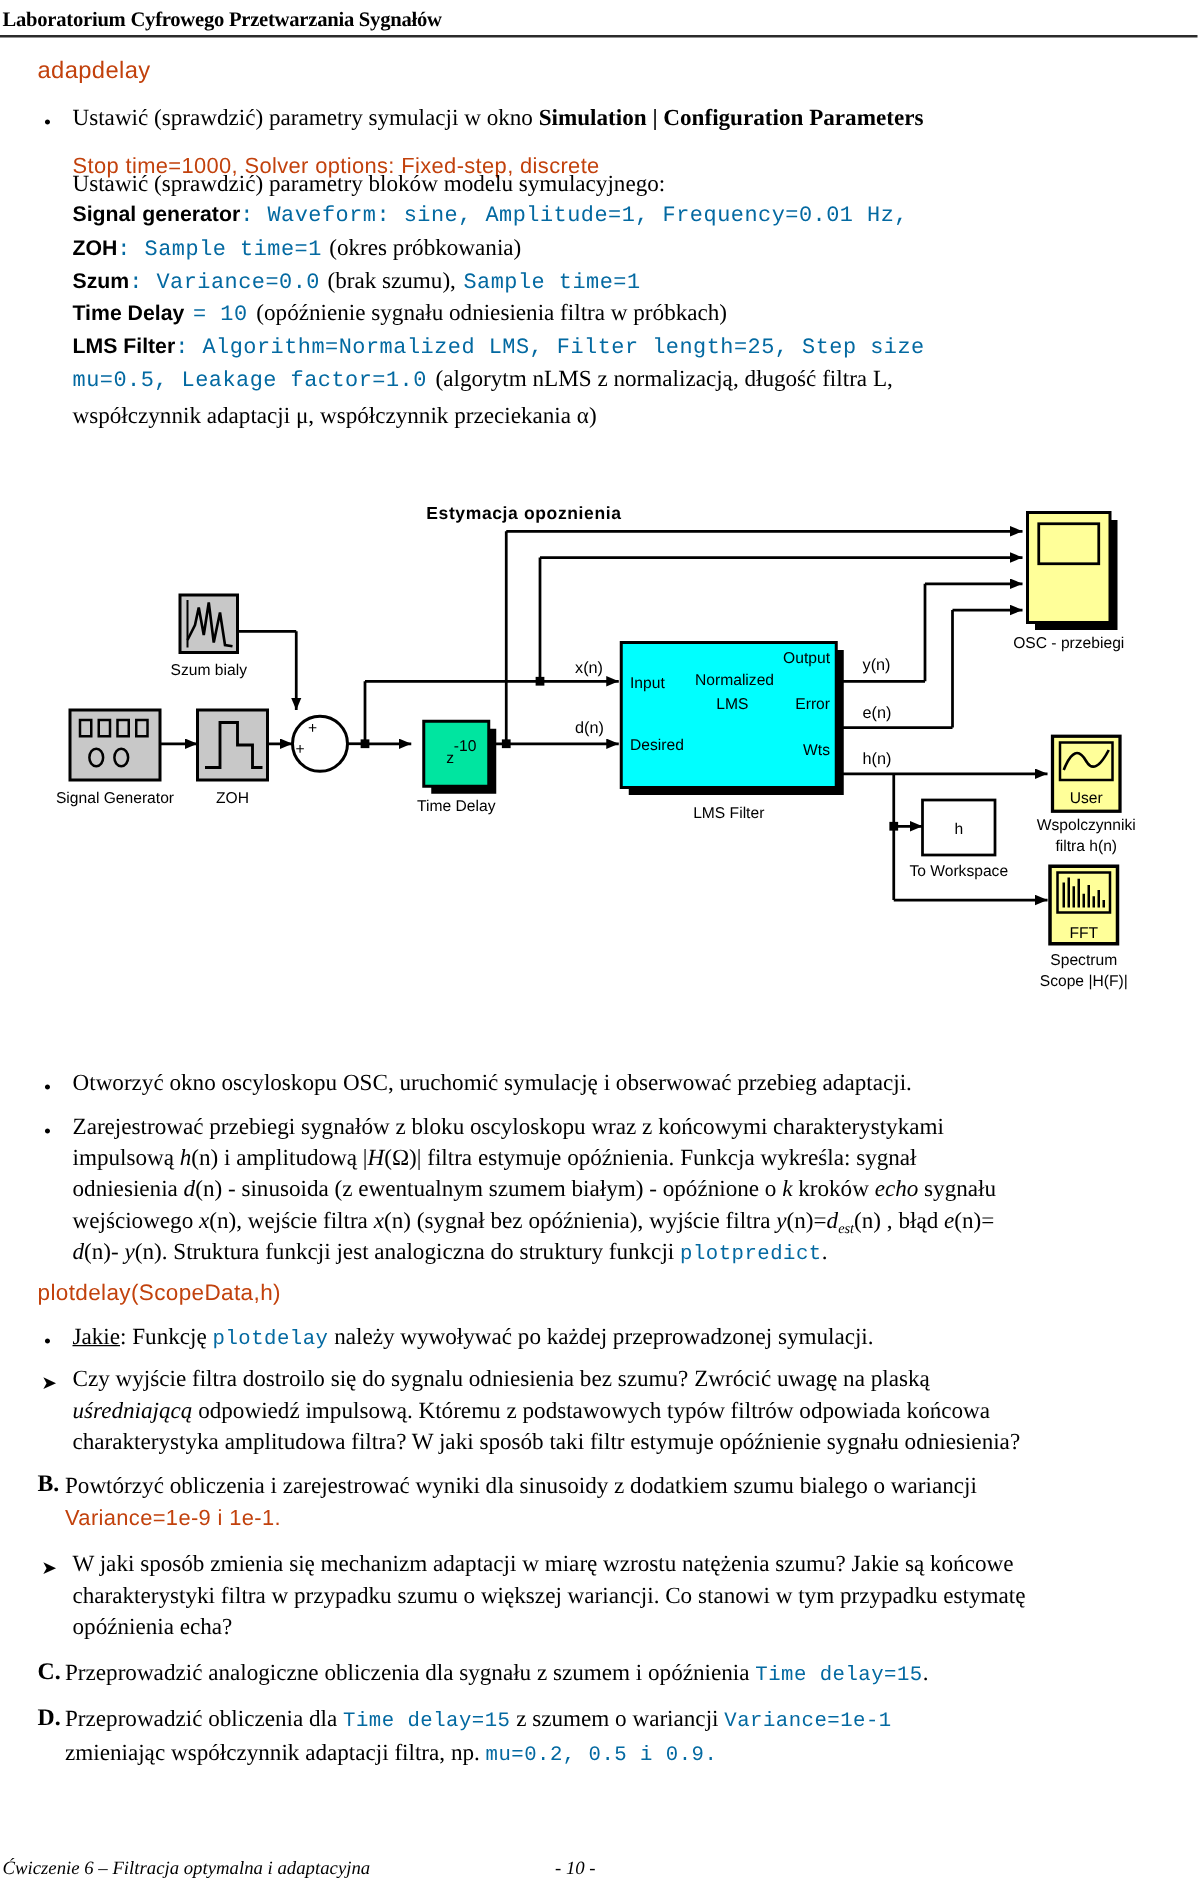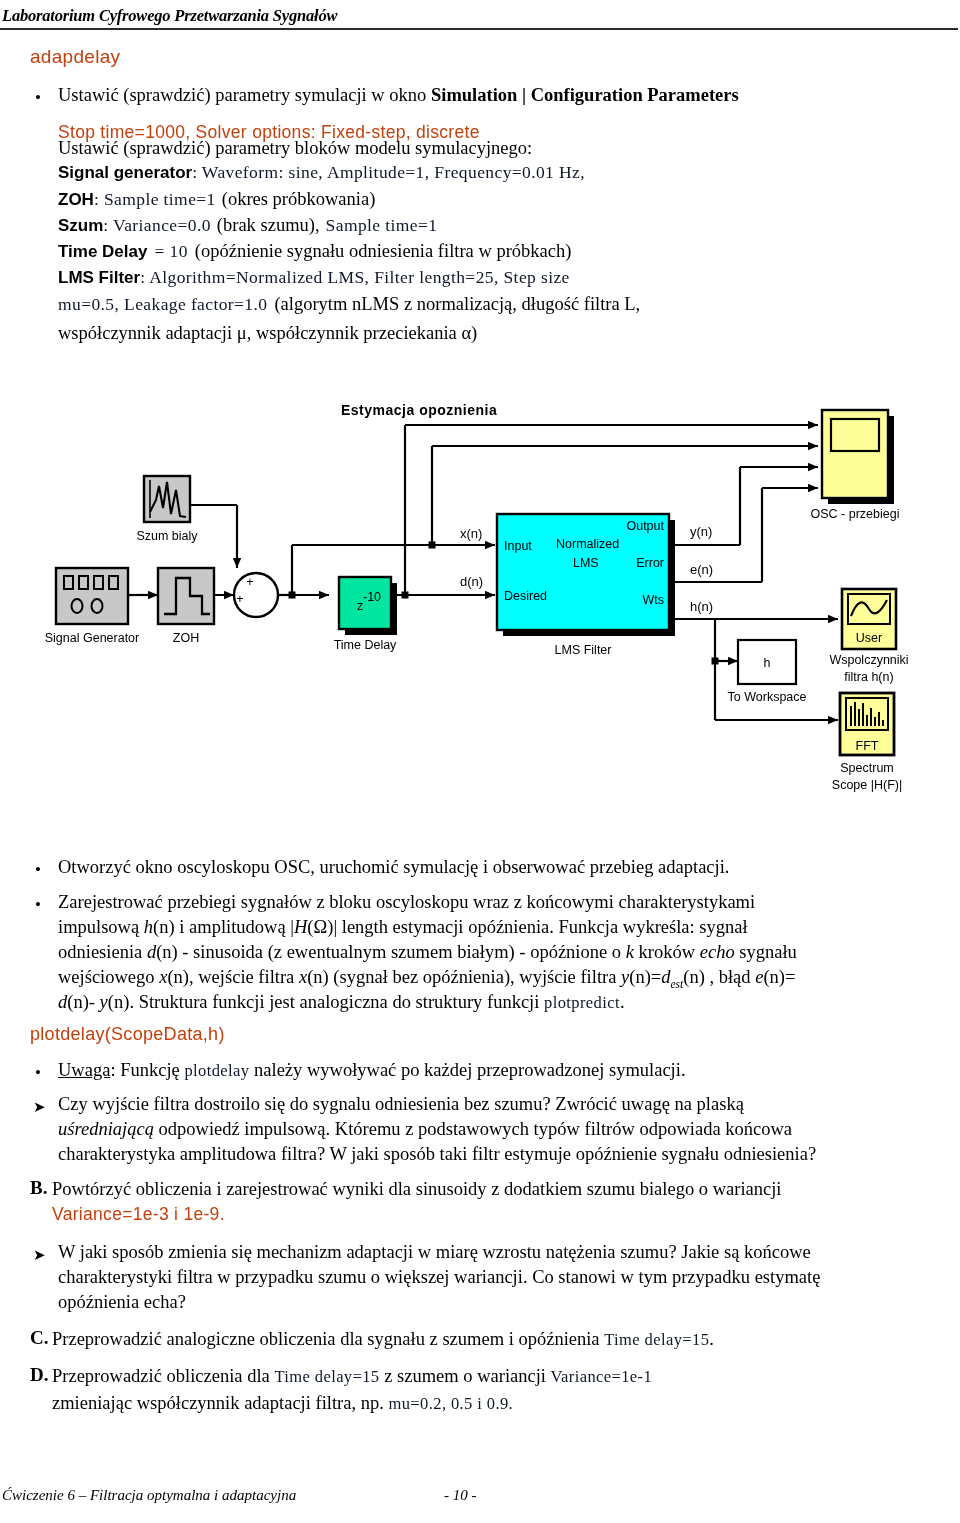--- a/index.html
+++ b/index.html
@@ -23,39 +23,38 @@
   }
 
   
   .header {
     position: absolute;
     left: 0; top: 6px;
     width: 960px;
   }
   .header-title {
     font-family: "Liberation Serif", serif;
-    font-style: italic;
     font-weight: bold;
     font-size: 16.5px;
     letter-spacing: -0.2px;
     padding-left: 2px;
     white-space: nowrap;
   }
   .header-rule {
     margin-top: 2px;
     border-top: 2.4px solid #2b2b2b;
     width: 958px;
   }
 
   
   .mono {
-    font-family: Liberation Serif, serif;
+    font-family: Liberation Mono, monospace;
     font-size: 17.5px;
     letter-spacing: 0.4px;
-    color: #0f172a;
+    color: #0369a1;
   }
   .serif {
     font-family: "Liberation Serif", serif;
     font-size: 18.5px;
   }
   .b { font-weight: bold; }
   .i { font-style: italic; }
   .u { text-decoration: underline; }
   .sans-b {
     font-family: "Liberation Sans", sans-serif;
@@ -349,49 +348,49 @@
   </div>
 
   <div class="para" style="left:58px; top:855px; width:880px;">
     <span class="bullet-dot" style="position:relative;"></span><span>Otworzyć okno oscyloskopu OSC, uruchomić symulację i obserwować przebieg adaptacji.</span>
   </div>
 
   <div class="para" style="left:58px; top:890px; width:885px;">
     <span class="bullet-dot" style="position:relative;"></span><span>Zarejestrować przebiegi sygnałów z bloku oscyloskopu wraz z końcowymi charakterystykami</span>
   </div>
   <div class="para" style="left:58px; top:915px; width:885px;">
-    <span>impulsową </span><span class="i">h</span><span>(n) i amplitudową |</span><span class="i">H</span><span>(Ω)| length estymacji opóźnienia.  Funkcja wykreśla: sygnał</span>
+    <span>impulsową </span><span class="i">h</span><span>(n) i amplitudową |</span><span class="i">H</span><span>(Ω)| filtra estymuje opóźnienia.  Funkcja wykreśla: sygnał</span>
   </div>
   <div class="para" style="left:58px; top:940px; width:885px;">
     <span>odniesienia </span><span class="i">d</span><span>(n) - sinusoida (z ewentualnym szumem białym) - opóźnione o </span><span class="i">k</span><span> kroków </span><span class="i">echo</span><span> sygnału</span>
   </div>
   <div class="para" style="left:58px; top:965px; width:895px;">
     <span>wejściowego </span><span class="i">x</span><span>(n), wejście filtra </span><span class="i">x</span><span>(n) (sygnał bez opóźnienia), wyjście filtra </span><span class="i">y</span><span>(n)=</span><span class="i">d</span><sub>est</sub><span>(n) , błąd </span><span class="i">e</span><span>(n)=</span>
   </div>
   <div class="para" style="left:58px; top:990px; width:895px;">
     <span class="i">d</span><span>(n)- </span><span class="i">y</span><span>(n).  Struktura funkcji jest analogiczna do struktury funkcji </span><span class="mono" style="font-size:16.5px;">plotpredict</span><span>.</span>
   </div>
 
   <div class="code-line" style="left:30px; top:1024px; font-size:18px;">plotdelay(ScopeData,h)</div>
 
   <div class="para" style="left:58px; top:1058px; width:890px;">
-    <span class="bullet-dot" style="position:relative;"></span><span class="u">Uwaga</span><span>: Funkcję </span><span class="mono" style="font-size:16.5px;">plotdelay</span><span> należy wywoływać po każdej przeprowadzonej symulacji.</span>
+    <span class="bullet-dot" style="position:relative;"></span><span class="u">Jakie</span><span>: Funkcję </span><span class="mono" style="font-size:16.5px;">plotdelay</span><span> należy wywoływać po każdej przeprowadzonej symulacji.</span>
   </div>
 
   <div class="para" style="left:58px; top:1092px; width:895px;">
     <span class="bullet-arrow" style="position:relative;"></span><span>Czy wyjście filtra dostroilo się do sygnalu odniesienia bez szumu? Zwrócić uwagę na plaską</span>
   </div>
   <div class="para" style="left:58px; top:1117px; width:895px;">
     <span class="i">uśredniającą</span><span> odpowiedź impulsową. Któremu z podstawowych typów filtrów  odpowiada końcowa</span>
   </div>
   <div class="para" style="left:58px; top:1142px; width:900px;">charakterystyka amplitudowa filtra? W jaki sposób taki filtr estymuje opóźnienie sygnału odniesienia?</div>
 
   <div class="marker" style="left:30px; top:1177px;">B.</div>
   <div class="para" style="left:52px; top:1177px; width:900px;">Powtórzyć obliczenia i zarejestrować wyniki dla sinusoidy z dodatkiem szumu bialego o wariancji</div>
-  <div class="code-line" style="left:52px; top:1204px;">Variance=1e-3 i 1e-9.</div>
+  <div class="code-line" style="left:52px; top:1204px;">Variance=1e-9 i 1e-1.</div>
 
   <div class="para" style="left:58px; top:1240px; width:900px;">
     <span class="bullet-arrow" style="position:relative;"></span><span>W jaki sposób zmienia się mechanizm adaptacji w miarę wzrostu natężenia szumu? Jakie są końcowe</span>
   </div>
   <div class="para" style="left:58px; top:1265px; width:900px;">charakterystyki filtra w przypadku szumu o większej wariancji. Co stanowi w tym przypadku estymatę</div>
   <div class="para" style="left:58px; top:1290px; width:900px;">opóźnienia echa?</div>
 
   <div class="marker" style="left:30px; top:1327px;">C.</div>
   <div class="para" style="left:52px; top:1327px; width:900px;">
     <span>Przeprowadzić analogiczne obliczenia dla sygnału z szumem i opóźnienia </span><span class="mono" style="font-size:16.5px;">Time delay=15</span><span>.</span>

